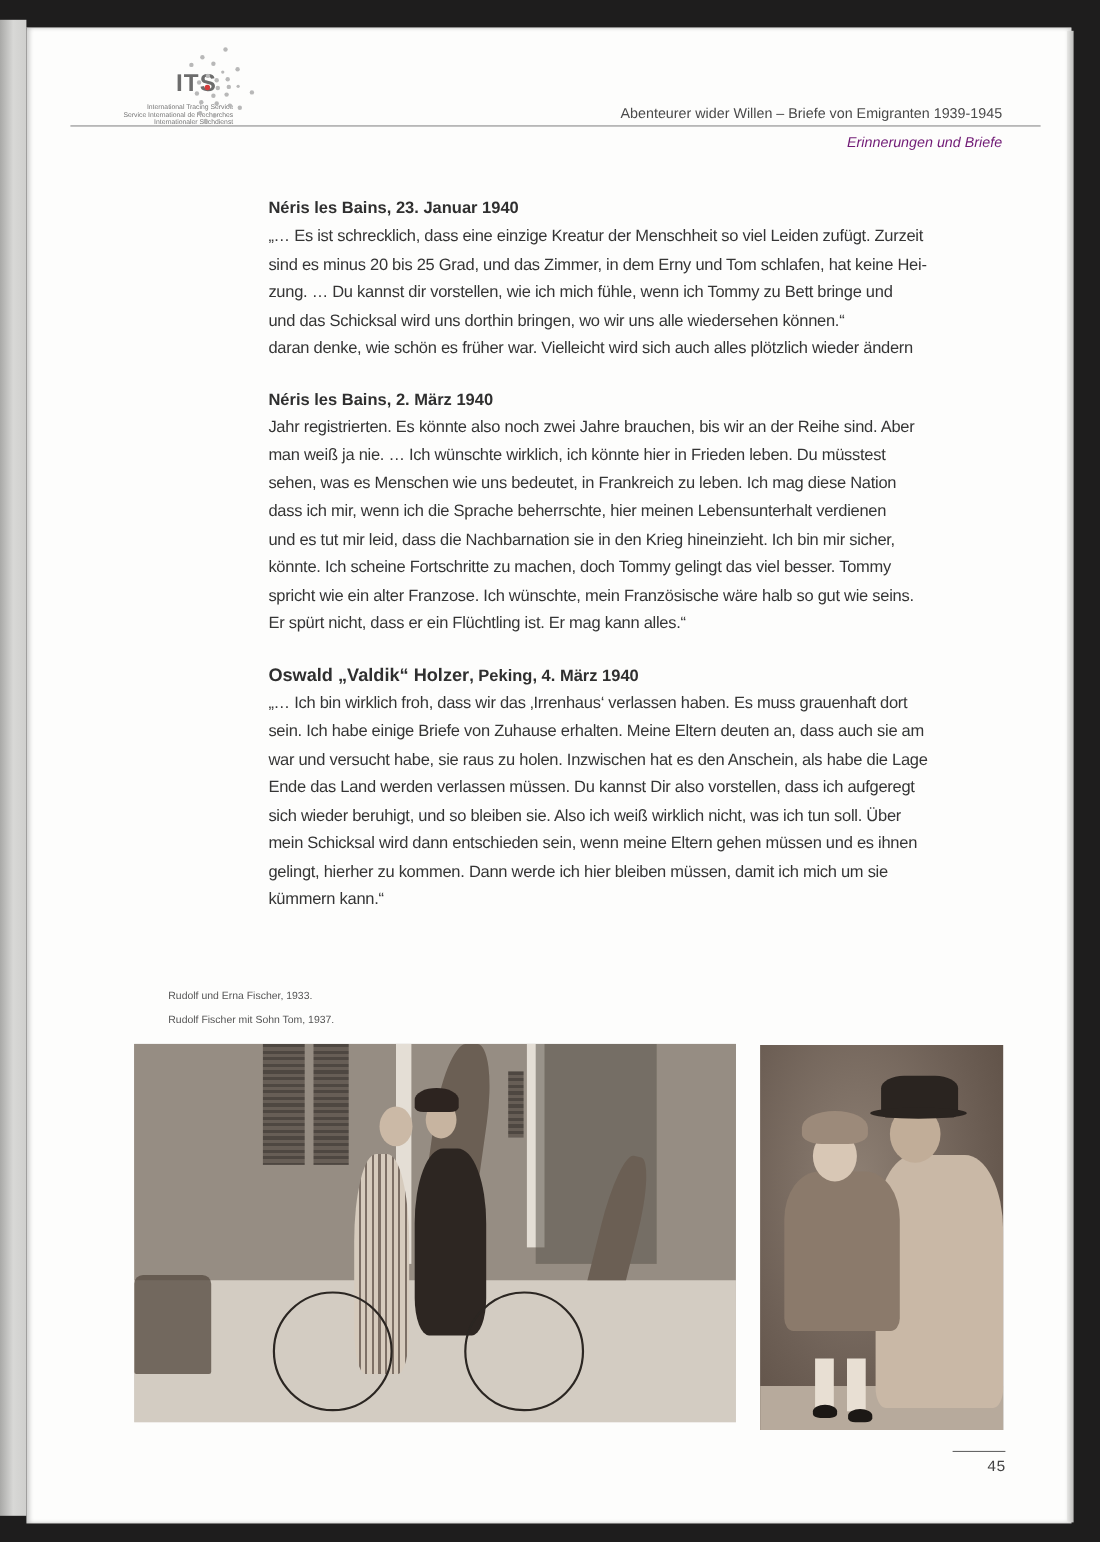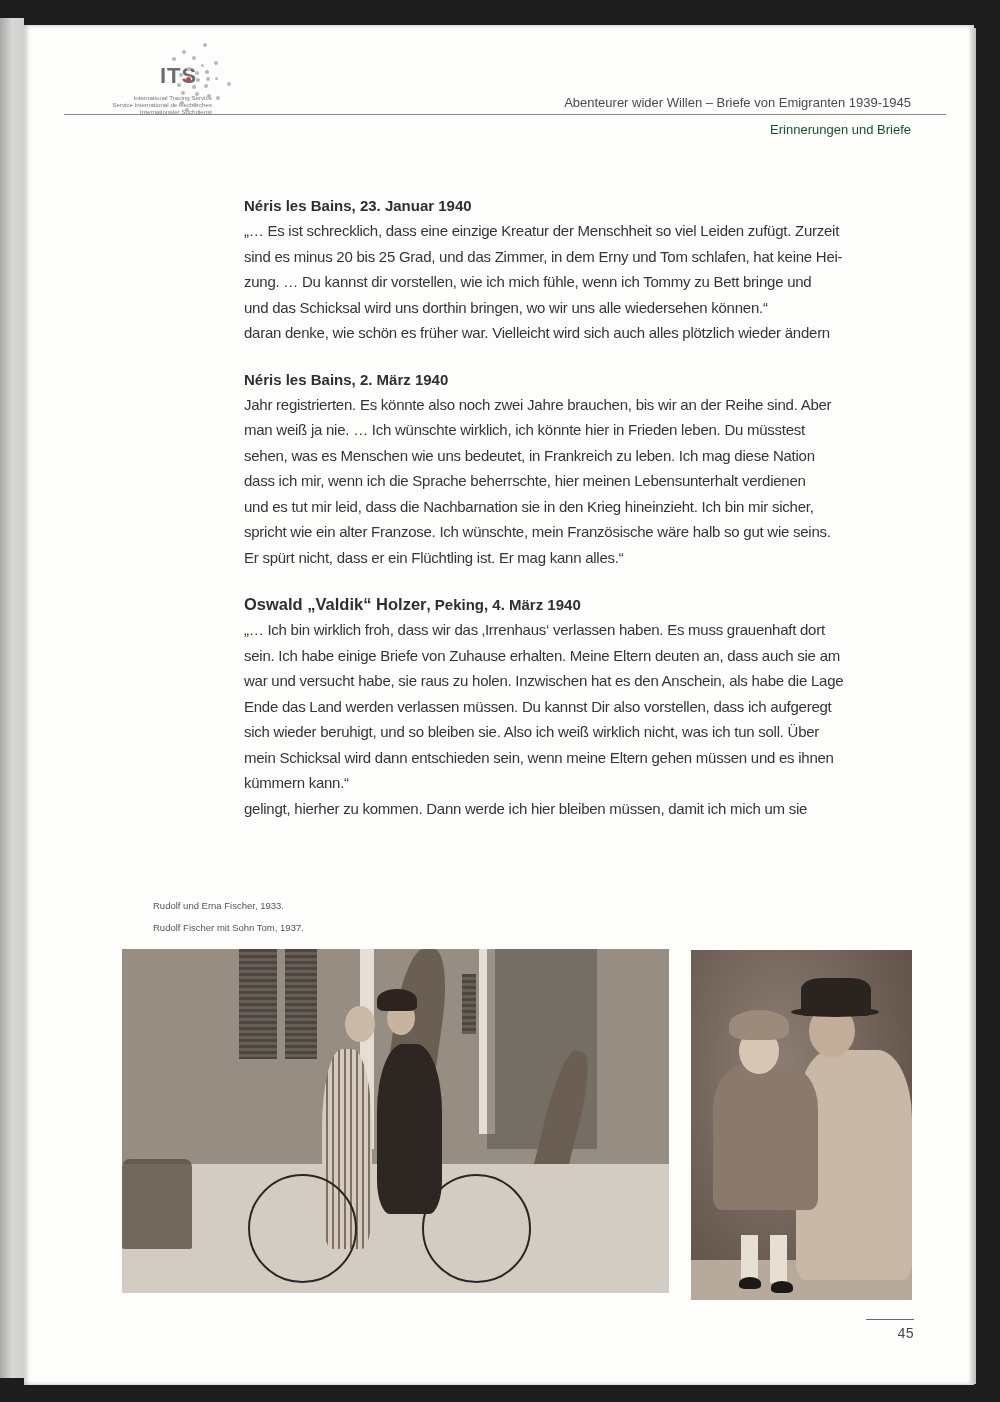--- a/index.html
+++ b/index.html
@@ -39,29 +39,28 @@
     .dot.red { background: #d43b3b; }
     .header-rule {
       position: absolute; left: 40px; top: 89px; width: 882px; height: 1px; background: #8a8a8a;
     }
     .running-title {
       position: absolute; right: 63px; top: 70px;
       font-size: 13px; color: #4a4a4a; white-space: nowrap;
     }
     .section-title {
       position: absolute; right: 63px; top: 97px;
-      font-size: 13px; color: #14532d; white-space: nowrap;
+      font-size: 13px; color: #701a75; white-space: nowrap; font-style: italic;
     }
     
     .content { position: absolute; left: 220px; top: 153px; width: 670px; }
     .letter { margin: 0 0 22px 0; }
     .letter-heading {
       font-size: 15px; font-weight: bold; color: #2f2f2f; line-height: 24px;
       font-family: "Liberation Sans", sans-serif;
-      margin-top: 16px;
     }
     .letter-heading .name { font-size: 16.5px; }
     .letter-body {
       font-size: 15px; color: #353535; line-height: 25.5px;
       font-family: "Liberation Sans", sans-serif; letter-spacing: -0.25px;
       text-align: left;
     }
     .letter-body span { display: block; white-space: nowrap; }
     
     .captions { position: absolute; left: 97px; top: 870px; }
@@ -155,36 +154,37 @@
     </div>
 
     <div class="letter">
       <div class="letter-heading">Néris les Bains, 2. März 1940</div>
       <div class="letter-body">
         <span>Jahr registrierten. Es könnte also noch zwei Jahre brauchen, bis wir an der Reihe sind. Aber</span>
         <span>man weiß ja nie. … Ich wünschte wirklich, ich könnte hier in Frieden leben. Du müsstest</span>
         <span>sehen, was es Menschen wie uns bedeutet, in Frankreich zu leben. Ich mag diese Nation</span>
         <span>dass ich mir, wenn ich die Sprache beherrschte, hier meinen Lebensunterhalt verdienen</span>
         <span>und es tut mir leid, dass die Nachbarnation sie in den Krieg hineinzieht. Ich bin mir sicher,</span>
+        <span>könnte. Ich scheine Fortschritte zu machen, doch Tommy gelingt das viel besser. Tommy</span>
         <span>spricht wie ein alter Franzose. Ich wünschte, mein Französische wäre halb so gut wie seins.</span>
         <span>Er spürt nicht, dass er ein Flüchtling ist. Er mag kann alles.“</span>
       </div>
     </div>
 
     <div class="letter">
       <div class="letter-heading"><span class="name">Oswald „Valdik“ Holzer</span><span>, Peking, 4. März 1940</span></div>
       <div class="letter-body">
         <span>„… Ich bin wirklich froh, dass wir das ‚Irrenhaus‘ verlassen haben. Es muss grauenhaft dort</span>
         <span>sein. Ich habe einige Briefe von Zuhause erhalten. Meine Eltern deuten an, dass auch sie am</span>
         <span>war und versucht habe, sie raus zu holen. Inzwischen hat es den Anschein, als habe die Lage</span>
         <span>Ende das Land werden verlassen müssen. Du kannst Dir also vorstellen, dass ich aufgeregt</span>
         <span>sich wieder beruhigt, und so bleiben sie. Also ich weiß wirklich nicht, was ich tun soll. Über</span>
         <span>mein Schicksal wird dann entschieden sein, wenn meine Eltern gehen müssen und es ihnen</span>
+        <span>gelingt, hierher zu kommen. Dann werde ich hier bleiben müssen, damit ich mich um sie</span>
         <span>kümmern kann.“</span>
-        <span>gelingt, hierher zu kommen. Dann werde ich hier bleiben müssen, damit ich mich um sie</span>
       </div>
     </div>
   </div>
 
   <div class="captions">
     <div class="caption">Rudolf und Erna Fischer, 1933.</div>
     <div class="caption">Rudolf Fischer mit Sohn Tom, 1937.</div>
   </div>
 
   <div class="photo photo1" title="Sepia photograph: Rudolf and Erna Fischer on a bicycle in a garden courtyard">

